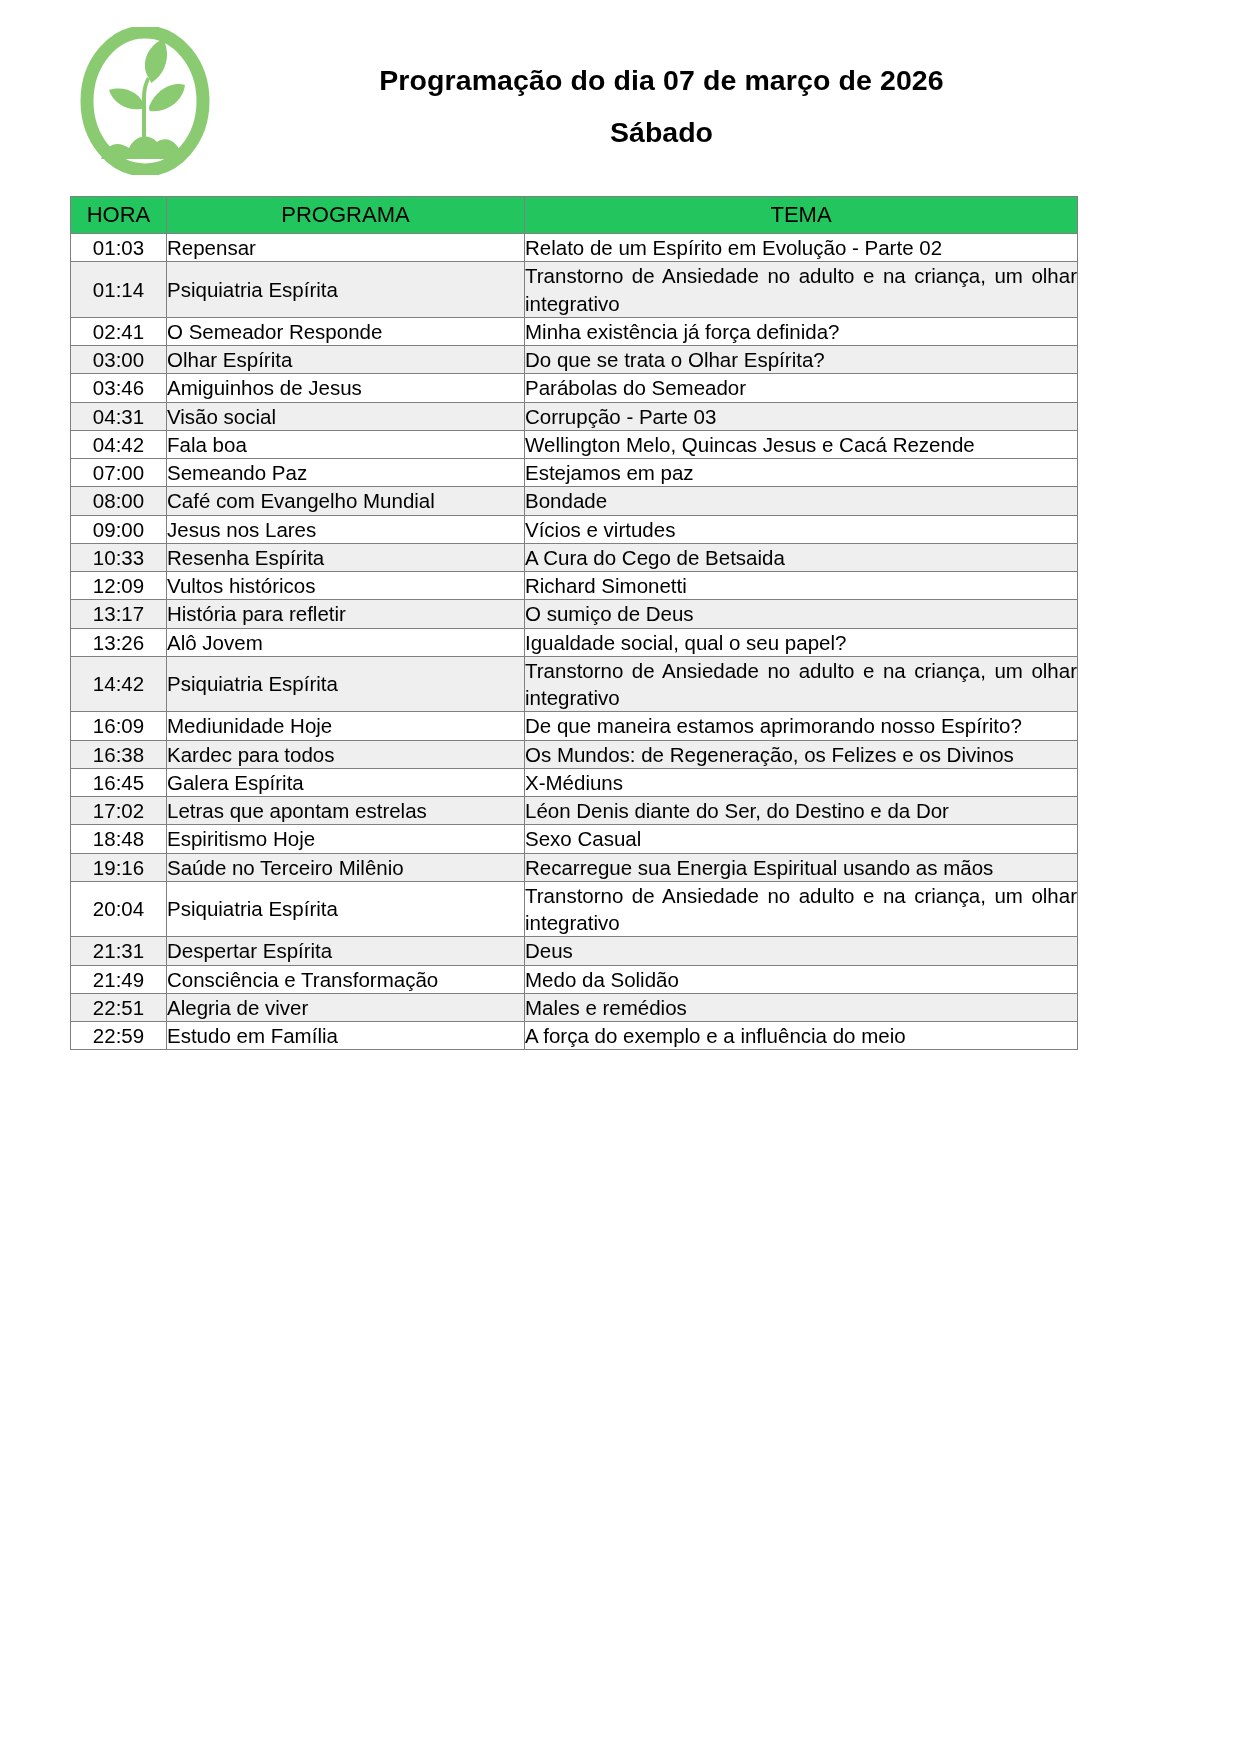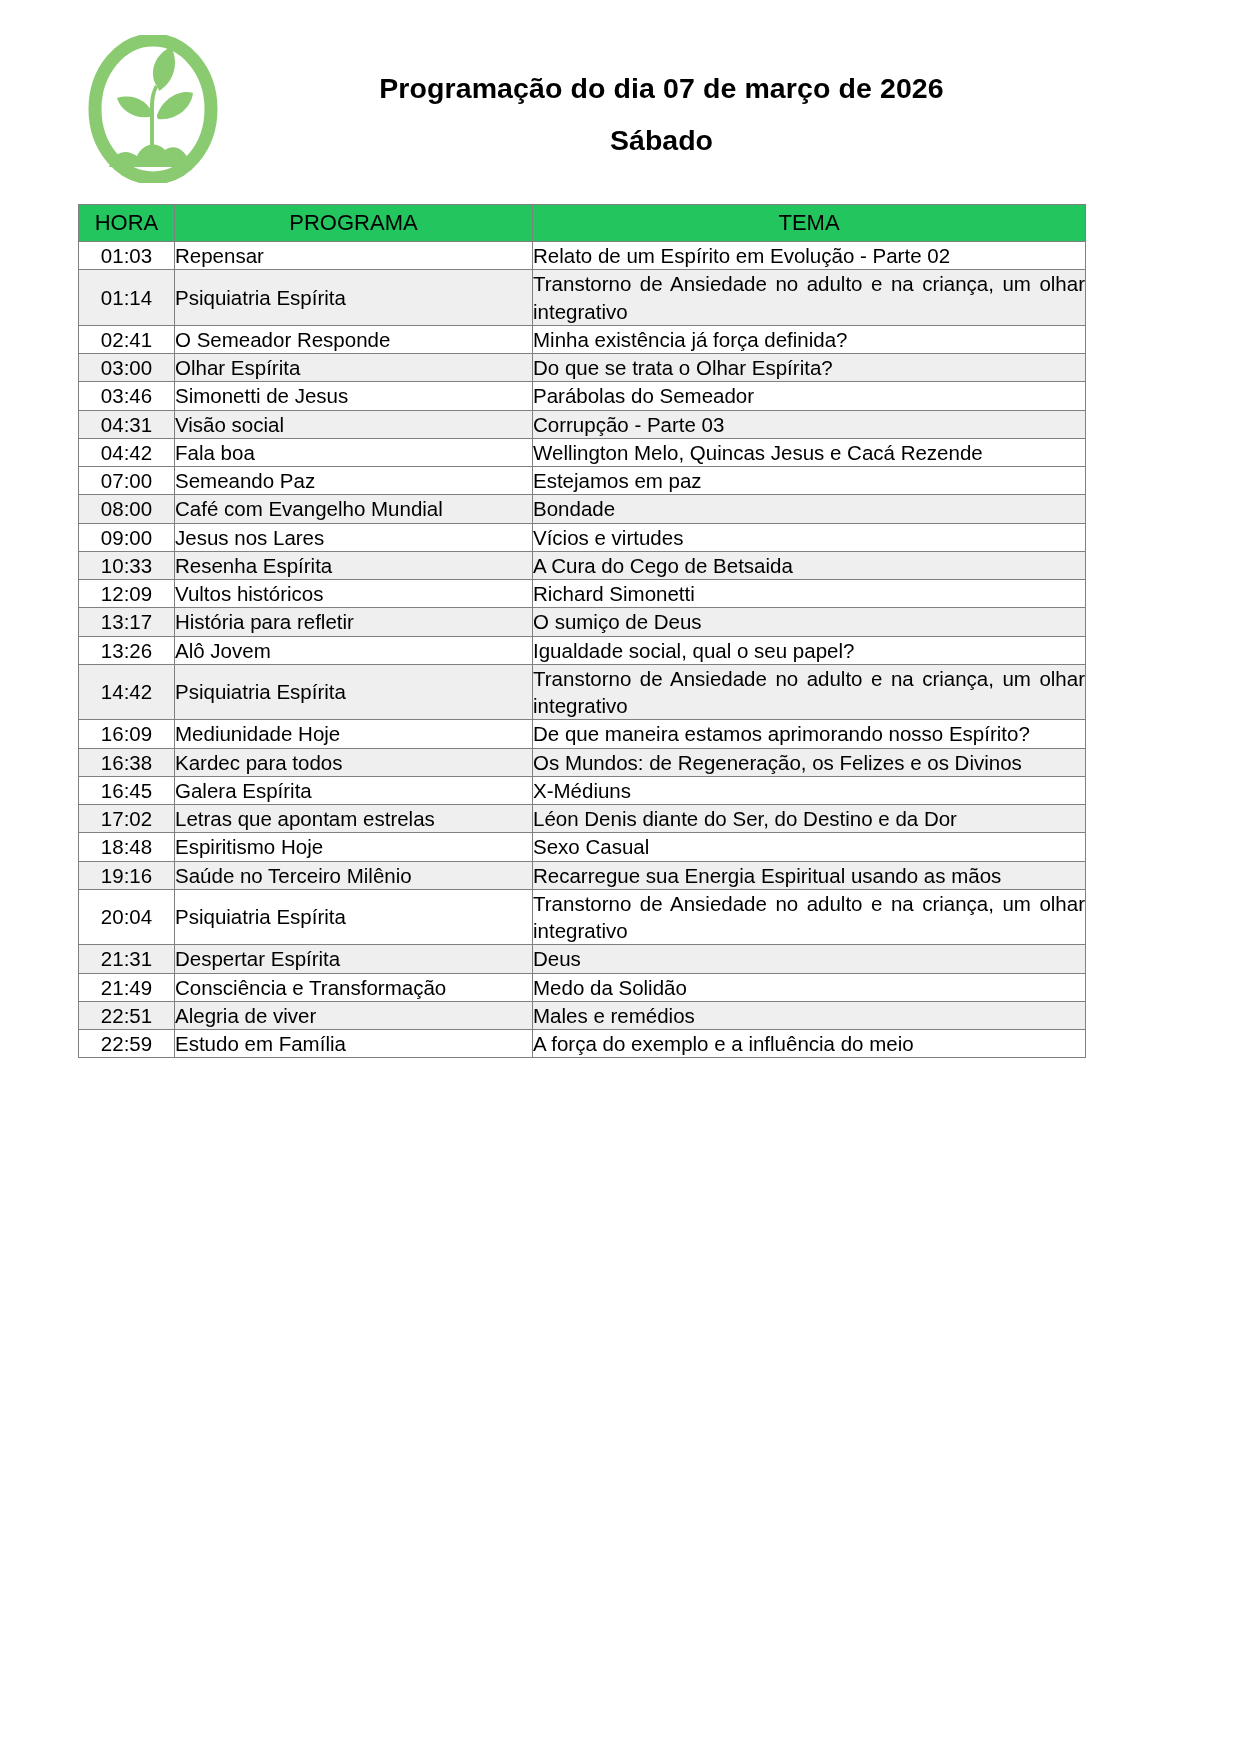--- a/index.html
+++ b/index.html
@@ -13,21 +13,21 @@
     font-family: "Liberation Sans", sans-serif;
     color: #000000;
     position: relative;
     overflow: hidden;
   }
 
   .page {
     width: 1241px;
     height: 1754px;
     box-sizing: border-box;
-    padding: 16px;
+    padding: 8px;
     position: relative;
   }
 
   
   .header {
     display: flex;
     align-items: flex-start;
     padding: 18px 0 0 0;
     height: 160px;
     box-sizing: border-box;
@@ -180,21 +180,21 @@
             <td class="prog">O Semeador Responde</td>
             <td class="tema">Minha  existência já força definida?</td>
           </tr>
           <tr class="alt">
             <td class="hora">03:00</td>
             <td class="prog">Olhar Espírita</td>
             <td class="tema">Do  que  se  trata  o  Olhar  Espírita?</td>
           </tr>
           <tr class="norm">
             <td class="hora">03:46</td>
-            <td class="prog">Simonetti de Jesus</td>
+            <td class="prog">Amiguinhos de Jesus</td>
             <td class="tema">Parábolas  do  Semeador</td>
           </tr>
           <tr class="alt">
             <td class="hora">04:31</td>
             <td class="prog">Visão social</td>
             <td class="tema">Corrupção  -  Parte  03</td>
           </tr>
           <tr class="norm">
             <td class="hora">04:42</td>
             <td class="prog">Fala boa</td>

